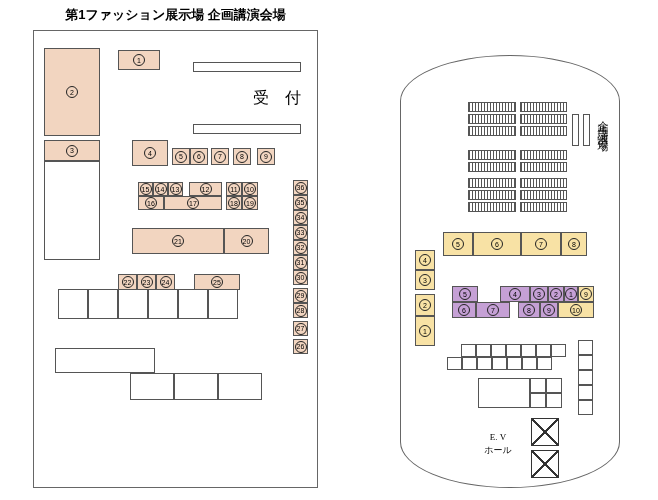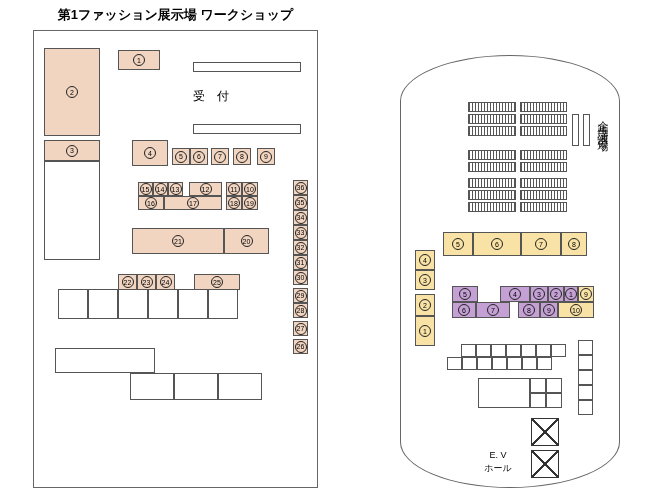--- a/index.html
+++ b/index.html
@@ -10,32 +10,32 @@
   .hall{position:absolute;border:1px solid #666;box-sizing:border-box;background:#fff;border-radius:110px / 46px;}
   .booth{position:absolute;border:1px solid #555;box-sizing:border-box;display:flex;align-items:center;justify-content:center;background:#fff;}
   .pink{background:var(--pink);}
   .yellow{background:var(--yellow);}
   .purple{background:var(--purple);}
   .wrect{position:absolute;border:1px solid #555;box-sizing:border-box;background:#fff;}
   .cn{display:flex;align-items:center;justify-content:center;width:12px;height:12px;border:1px solid #222;border-radius:50%;font-size:7px;line-height:1;box-sizing:border-box;}
   .seat{position:absolute;height:10px;box-sizing:border-box;border:1px solid #555;
         background:repeating-linear-gradient(90deg,#555 0px,#555 1px,#fff 1px,#fff 3px);}
   .vlabel{position:absolute;writing-mode:vertical-rl;font-size:11px;letter-spacing:4px;white-space:nowrap;}
-  .lbl{position:absolute;font-size:12px;text-align:left;white-space:nowrap;}
+  .lbl{position:absolute;font-size:16px;text-align:right;white-space:nowrap;}
   .evlbl{position:absolute;font-size:9px;text-align:center;line-height:13px;}
   .evbox{position:absolute;border:1px solid #333;box-sizing:border-box;background-color:#fff;
          background-image:linear-gradient(45deg,transparent 47%,#333 47%,#333 53%,transparent 53%),
                           linear-gradient(135deg,transparent 47%,#333 47%,#333 53%,transparent 53%);}
 </style>
 </head>
 <body>
 
 <div id="canvas">
 
-  <div class="t" style="left:33px;top:6px;width:285px;">第1ファッション展示場 ワークショップ</div>
+  <div class="t" style="left:33px;top:6px;width:285px;">第1ファッション展示場 企画講演会場</div>
   <div class="outline" style="left:33px;top:30px;width:285px;height:458px;"></div>
 
   <div class="booth pink" style="left:118px;top:50px;width:42px;height:20px;">
       <span class="cn">1</span>
     </div>
   <div class="booth pink" style="left:44px;top:48px;width:56px;height:88px;">
       <span class="cn">2</span>
     </div>
   <div class="booth pink" style="left:44px;top:140px;width:56px;height:21px;">
       <span class="cn">3</span>
@@ -267,20 +267,20 @@
   <div class="wrect" style="left:578px;top:370px;width:15px;height:15px;"></div>
   <div class="wrect" style="left:578px;top:385px;width:15px;height:15px;"></div>
   <div class="wrect" style="left:578px;top:400px;width:15px;height:15px;"></div>
 
   <div class="wrect" style="left:478px;top:378px;width:52px;height:30px;"></div>
   <div class="wrect" style="left:530px;top:378px;width:16px;height:15px;"></div>
   <div class="wrect" style="left:546px;top:378px;width:16px;height:15px;"></div>
   <div class="wrect" style="left:530px;top:393px;width:16px;height:15px;"></div>
   <div class="wrect" style="left:546px;top:393px;width:16px;height:15px;"></div>
 
-  <div class="evlbl" style="left:468px;top:449px;width:60px;">
+  <div class="evlbl" style="left:468px;top:431px;width:60px;font-family:Liberation Serif, serif;">
     <div>E. V</div>
     <div>ホール</div>
   </div>
   <div class="evbox" style="left:531px;top:418px;width:28px;height:28px;"></div>
   <div class="evbox" style="left:531px;top:450px;width:28px;height:28px;"></div>
 
 </div>
 
 </body></html>

